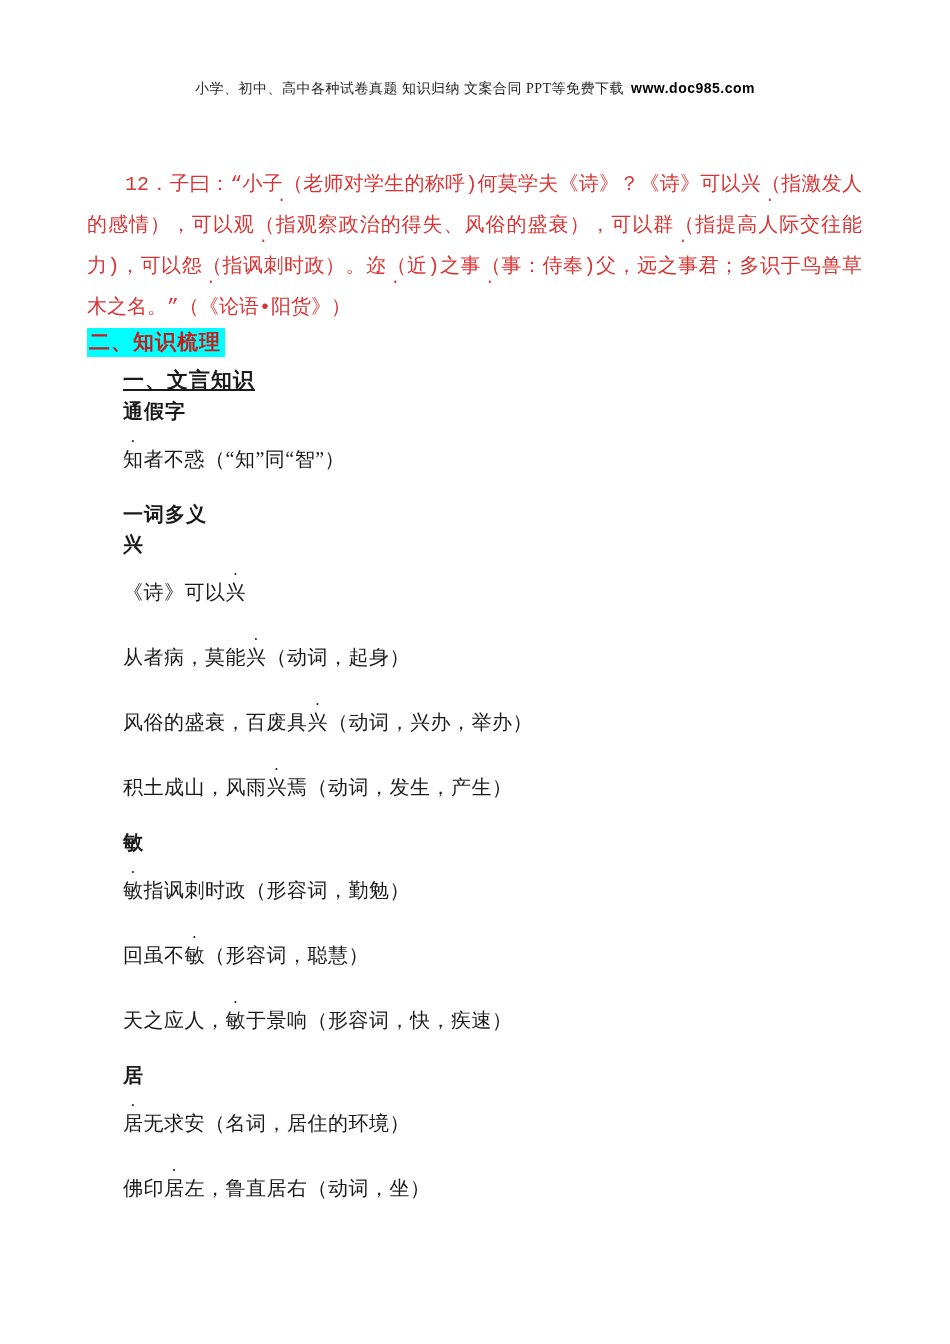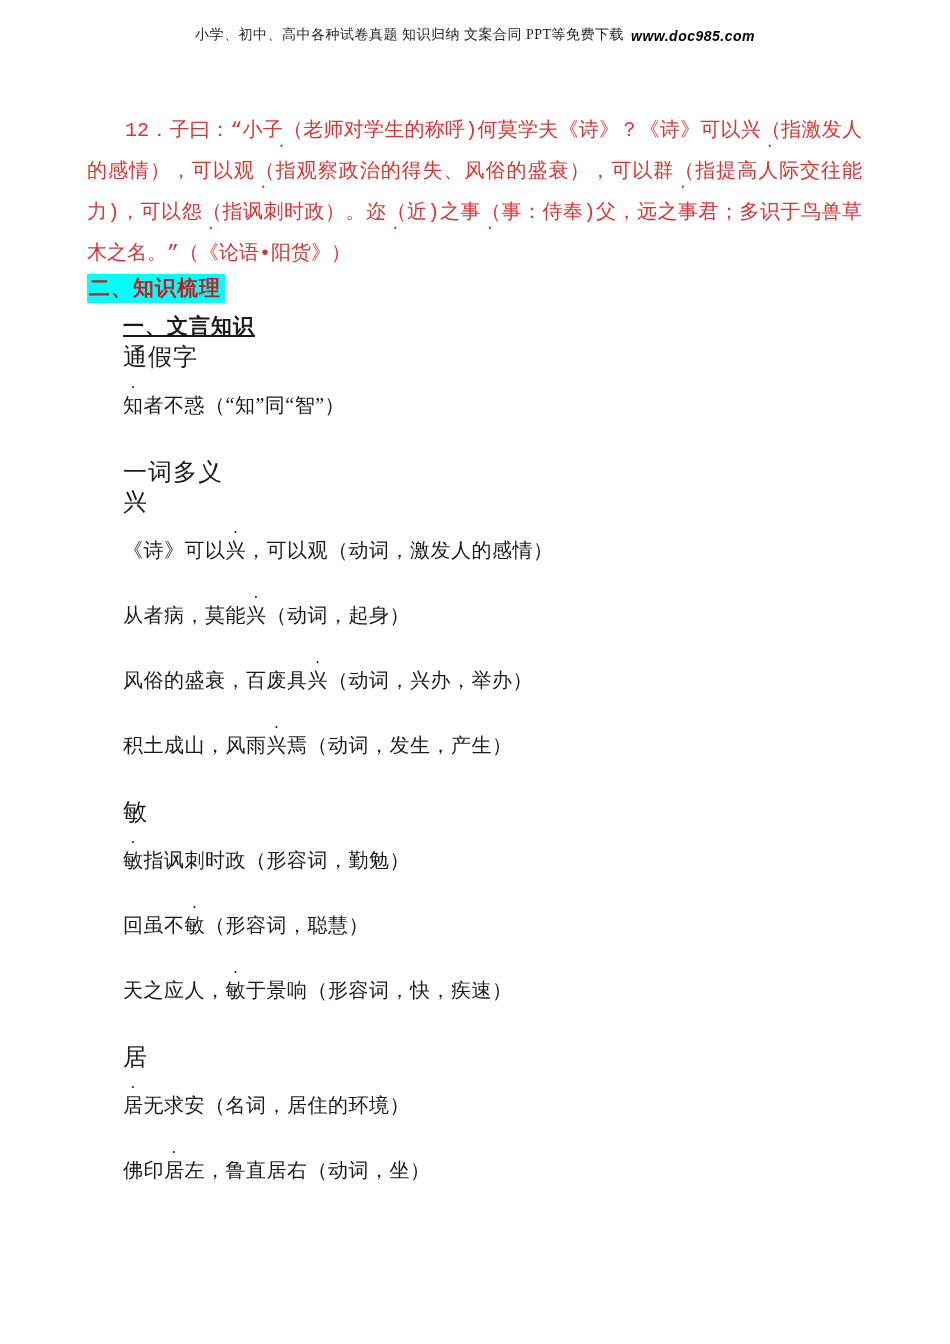--- a/index.html
+++ b/index.html
@@ -6,35 +6,34 @@
   .page {
     position: relative;
     width: 950px;
     height: 1344px;
     background: #ffffff;
     overflow: hidden;
     font-family: "Liberation Serif", "DejaVu Serif", serif;
     color: #1a1a1a;
   }
   .header {
-    padding-top: 26px;
+    padding-top: 80px;
     display: flex;
     justify-content: center;
-    align-items: flex-end;
+    align-items: flex-start;
     gap: 7px;
     font-size: 14px;
     color: #1f1f1f;
     letter-spacing: 0.5px;
   }
   .header .site {
     font-family: "Liberation Sans", "DejaVu Sans", sans-serif;
     font-weight: bold;
     color: #000000;
     text-decoration: none;
-    font-style: italic;
   }
   .quote {
     margin: 66px 88px 0 87px;
     font-size: 20px;
     line-height: 41px;
     text-align: justify;
     text-indent: 38px;
     color: var(--quote-red, #d93434);
     font-family: Liberation Mono, monospace;
   }
@@ -56,38 +55,38 @@
   }
   .subheading {
     font-weight: bold;
     font-size: 21px;
     line-height: 21px;
     margin: 13px 0 0 0;
     letter-spacing: 1px;
     text-decoration: underline;
   }
   .keyword {
-    font-weight: normal;
-    font-size: 24px;
+    font-weight: bold;
+    font-size: 20px;
     line-height: 21px;
     margin: 26px 0 0 0;
     letter-spacing: 1px;
   }
   .subheading + .keyword { margin-top: 10px; }
   .keyword + .keyword { margin-top: 9px; }
   .example {
     position: relative;
     font-size: 20px;
     line-height: 21px;
     margin: 14px 0 0 0;
     padding-top: 13px;
     letter-spacing: 0.5px;
   }
   .example + .example { margin-top: 31px; }
-  .example + .keyword { margin-top: 46px; }
+  .example + .keyword { margin-top: 34px; }
   .emph { position: relative; }
   .emph .dot {
     position: absolute;
     left: 50%;
     transform: translateX(-50%);
     font-size: 16px;
     line-height: 1;
     font-weight: normal;
   }
   .example .emph .dot { top: -14px; }
@@ -108,21 +107,21 @@
   <div class="h2-line">
     <span class="h2">二、知识梳理</span>
   </div>
 
   <div class="content" id="blocks">
       <p class="subheading">一、文言知识</p>
       <p class="keyword">通假字</p>
       <p class="example"><span class="emph">知<span class="dot">·</span></span><span>者不惑（“知”同“智”）</span></p>
       <p class="keyword">一词多义</p>
       <p class="keyword">兴</p>
-      <p class="example"><span>《诗》可以</span><span class="emph">兴<span class="dot">·</span></span><span>，可以观（动词，激发人的感情）</span></p>
+      <p class="example"><span>《诗》可以</span><span class="emph">兴<span class="dot">·</span></span></p>
       <p class="example"><span>从者病，莫能</span><span class="emph">兴<span class="dot">·</span></span><span>（动词，起身）</span></p>
       <p class="example"><span>风俗的盛衰，百废具</span><span class="emph">兴<span class="dot">·</span></span><span>（动词，兴办，举办）</span></p>
       <p class="example"><span>积土成山，风雨</span><span class="emph">兴<span class="dot">·</span></span><span>焉（动词，发生，产生）</span></p>
       <p class="keyword">敏</p>
       <p class="example"><span class="emph">敏<span class="dot">·</span></span><span>指讽刺时政（形容词，勤勉）</span></p>
       <p class="example"><span>回虽不</span><span class="emph">敏<span class="dot">·</span></span><span>（形容词，聪慧）</span></p>
       <p class="example"><span>天之应人，</span><span class="emph">敏<span class="dot">·</span></span><span>于景响（形容词，快，疾速）</span></p>
       <p class="keyword">居</p>
       <p class="example"><span class="emph">居<span class="dot">·</span></span><span>无求安（名词，居住的环境）</span></p>
       <p class="example"><span>佛印</span><span class="emph">居<span class="dot">·</span></span><span>左，鲁直居右（动词，坐）</span></p>

